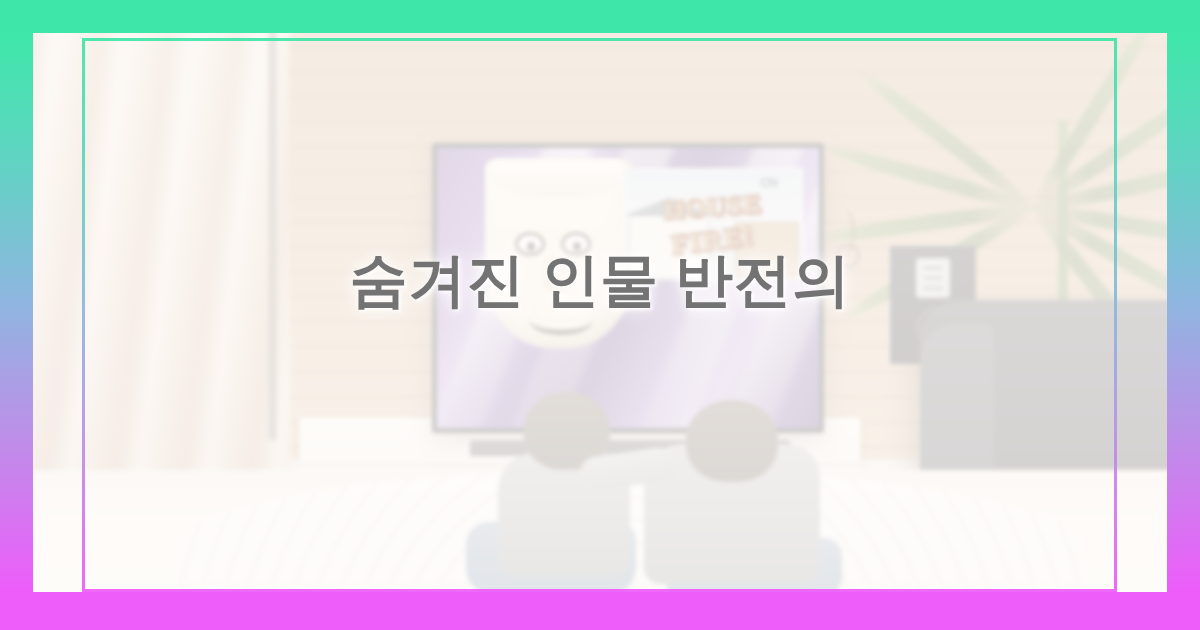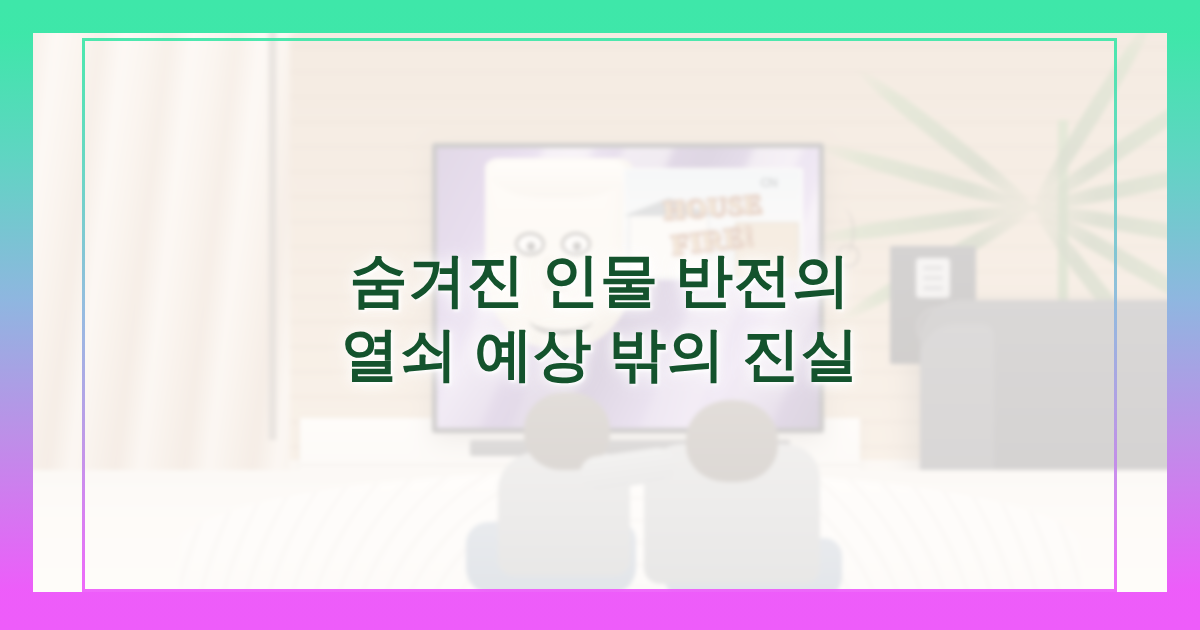--- a/index.html
+++ b/index.html
@@ -438,21 +438,21 @@
     z-index: 5;
     pointer-events: none;
   }
   .headline .line {
     display: block;
     font-family: "Liberation Sans", "DejaVu Sans", sans-serif;
     font-weight: 700;
     font-size: 58px;
     line-height: 74px;
     letter-spacing: 0.5px;
-    color: #14532d;
+    color: #737373;
     text-shadow:
        0 0 12px rgba(255,255,255,.95),
        0 0 22px rgba(255,255,255,.75),
        2px 2px 3px rgba(255,255,255,.85);
     white-space: nowrap;
   }
 </style>
 </head>
 <body>
 
@@ -543,18 +543,17 @@
       <div class="arm-over"></div>
       <div class="head"></div>
     </div>
 
     <div class="photo-blur-veil"></div>
     <div class="photo-wash"></div>
   </div>
 
   <div class="headline">
     <span class="line">숨겨진 인물 반전의</span>
-    <span class="line">열쇠 예상 밖의 진실</span>
   </div>
 
   <div class="frame-inner"></div>
   <div class="frame-outer"></div>
 </div>
 
 </body></html>

